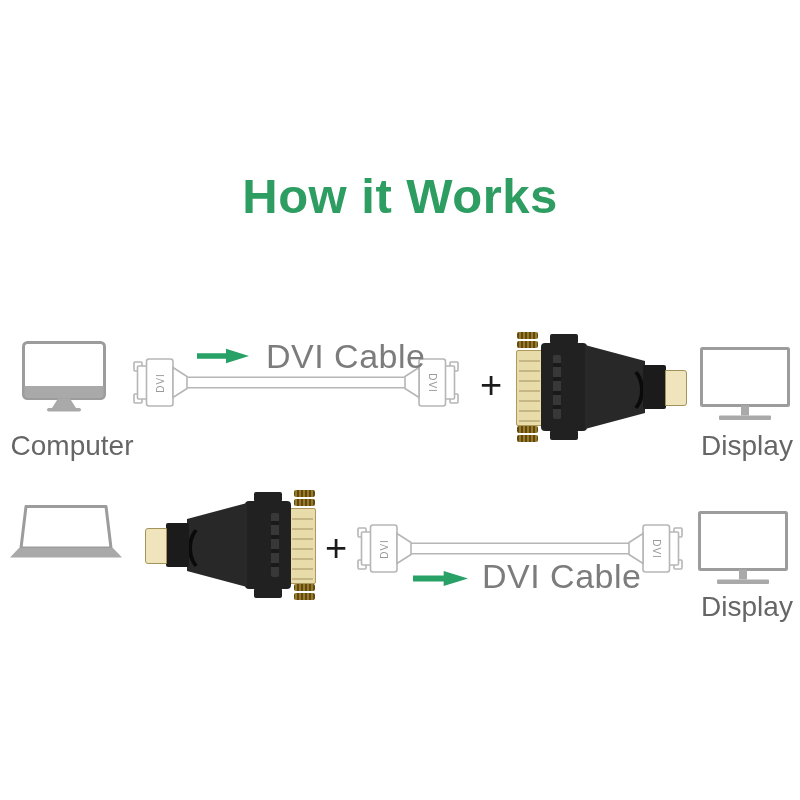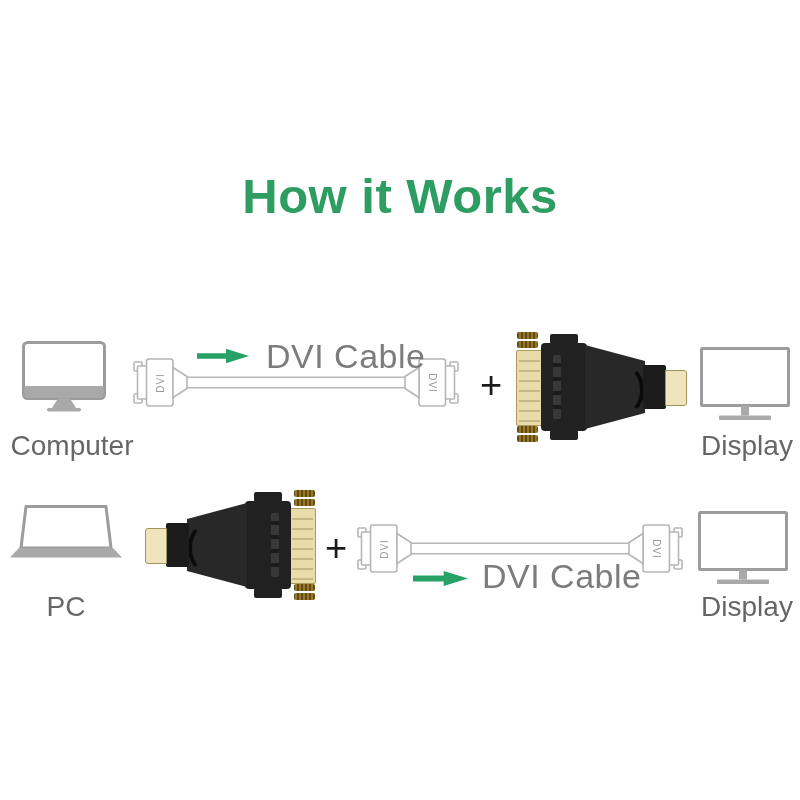--- a/index.html
+++ b/index.html
@@ -102,21 +102,20 @@
     <rect x="1.5" y="1.5" width="87" height="57" rx="1" fill="#fff" stroke="#9C9C9C" stroke-width="3"></rect>
     <rect x="41" y="58.5" width="8" height="10" fill="#A9A9A9"></rect>
     <rect x="19" y="68.5" width="52" height="4.5" rx="1" fill="#A9A9A9"></rect>
   </svg>
   <div class="dev-label" style="left:694px;top:430px;width:106px">Display</div>
 
   <svg style="left:10px;top:504px" width="112" height="56" viewBox="0 0 112 56">
     <polygon points="16,2.5 96,2.5 101,44 11,44" fill="#fff" stroke="#9C9C9C" stroke-width="3" stroke-linejoin="round"></polygon>
     <polygon points="9,44 103,44 112,53.5 0,53.5" fill="#A9A9A9"></polygon>
   </svg>
-  <div class="dev-label" style="left:10px;top:591px;width:112px">PC</div>
 
   <div class="adapter flip" style="left:146px;top:489px">
     <div class="ad-post p1"></div>
     <div class="ad-post p2"></div>
     <div class="ad-post p3"></div>
     <div class="ad-post p4"></div>
     <div class="ad-face"></div>
     <div class="ad-step st"></div>
     <div class="ad-step sb"></div>
     <div class="ad-housing"></div>

